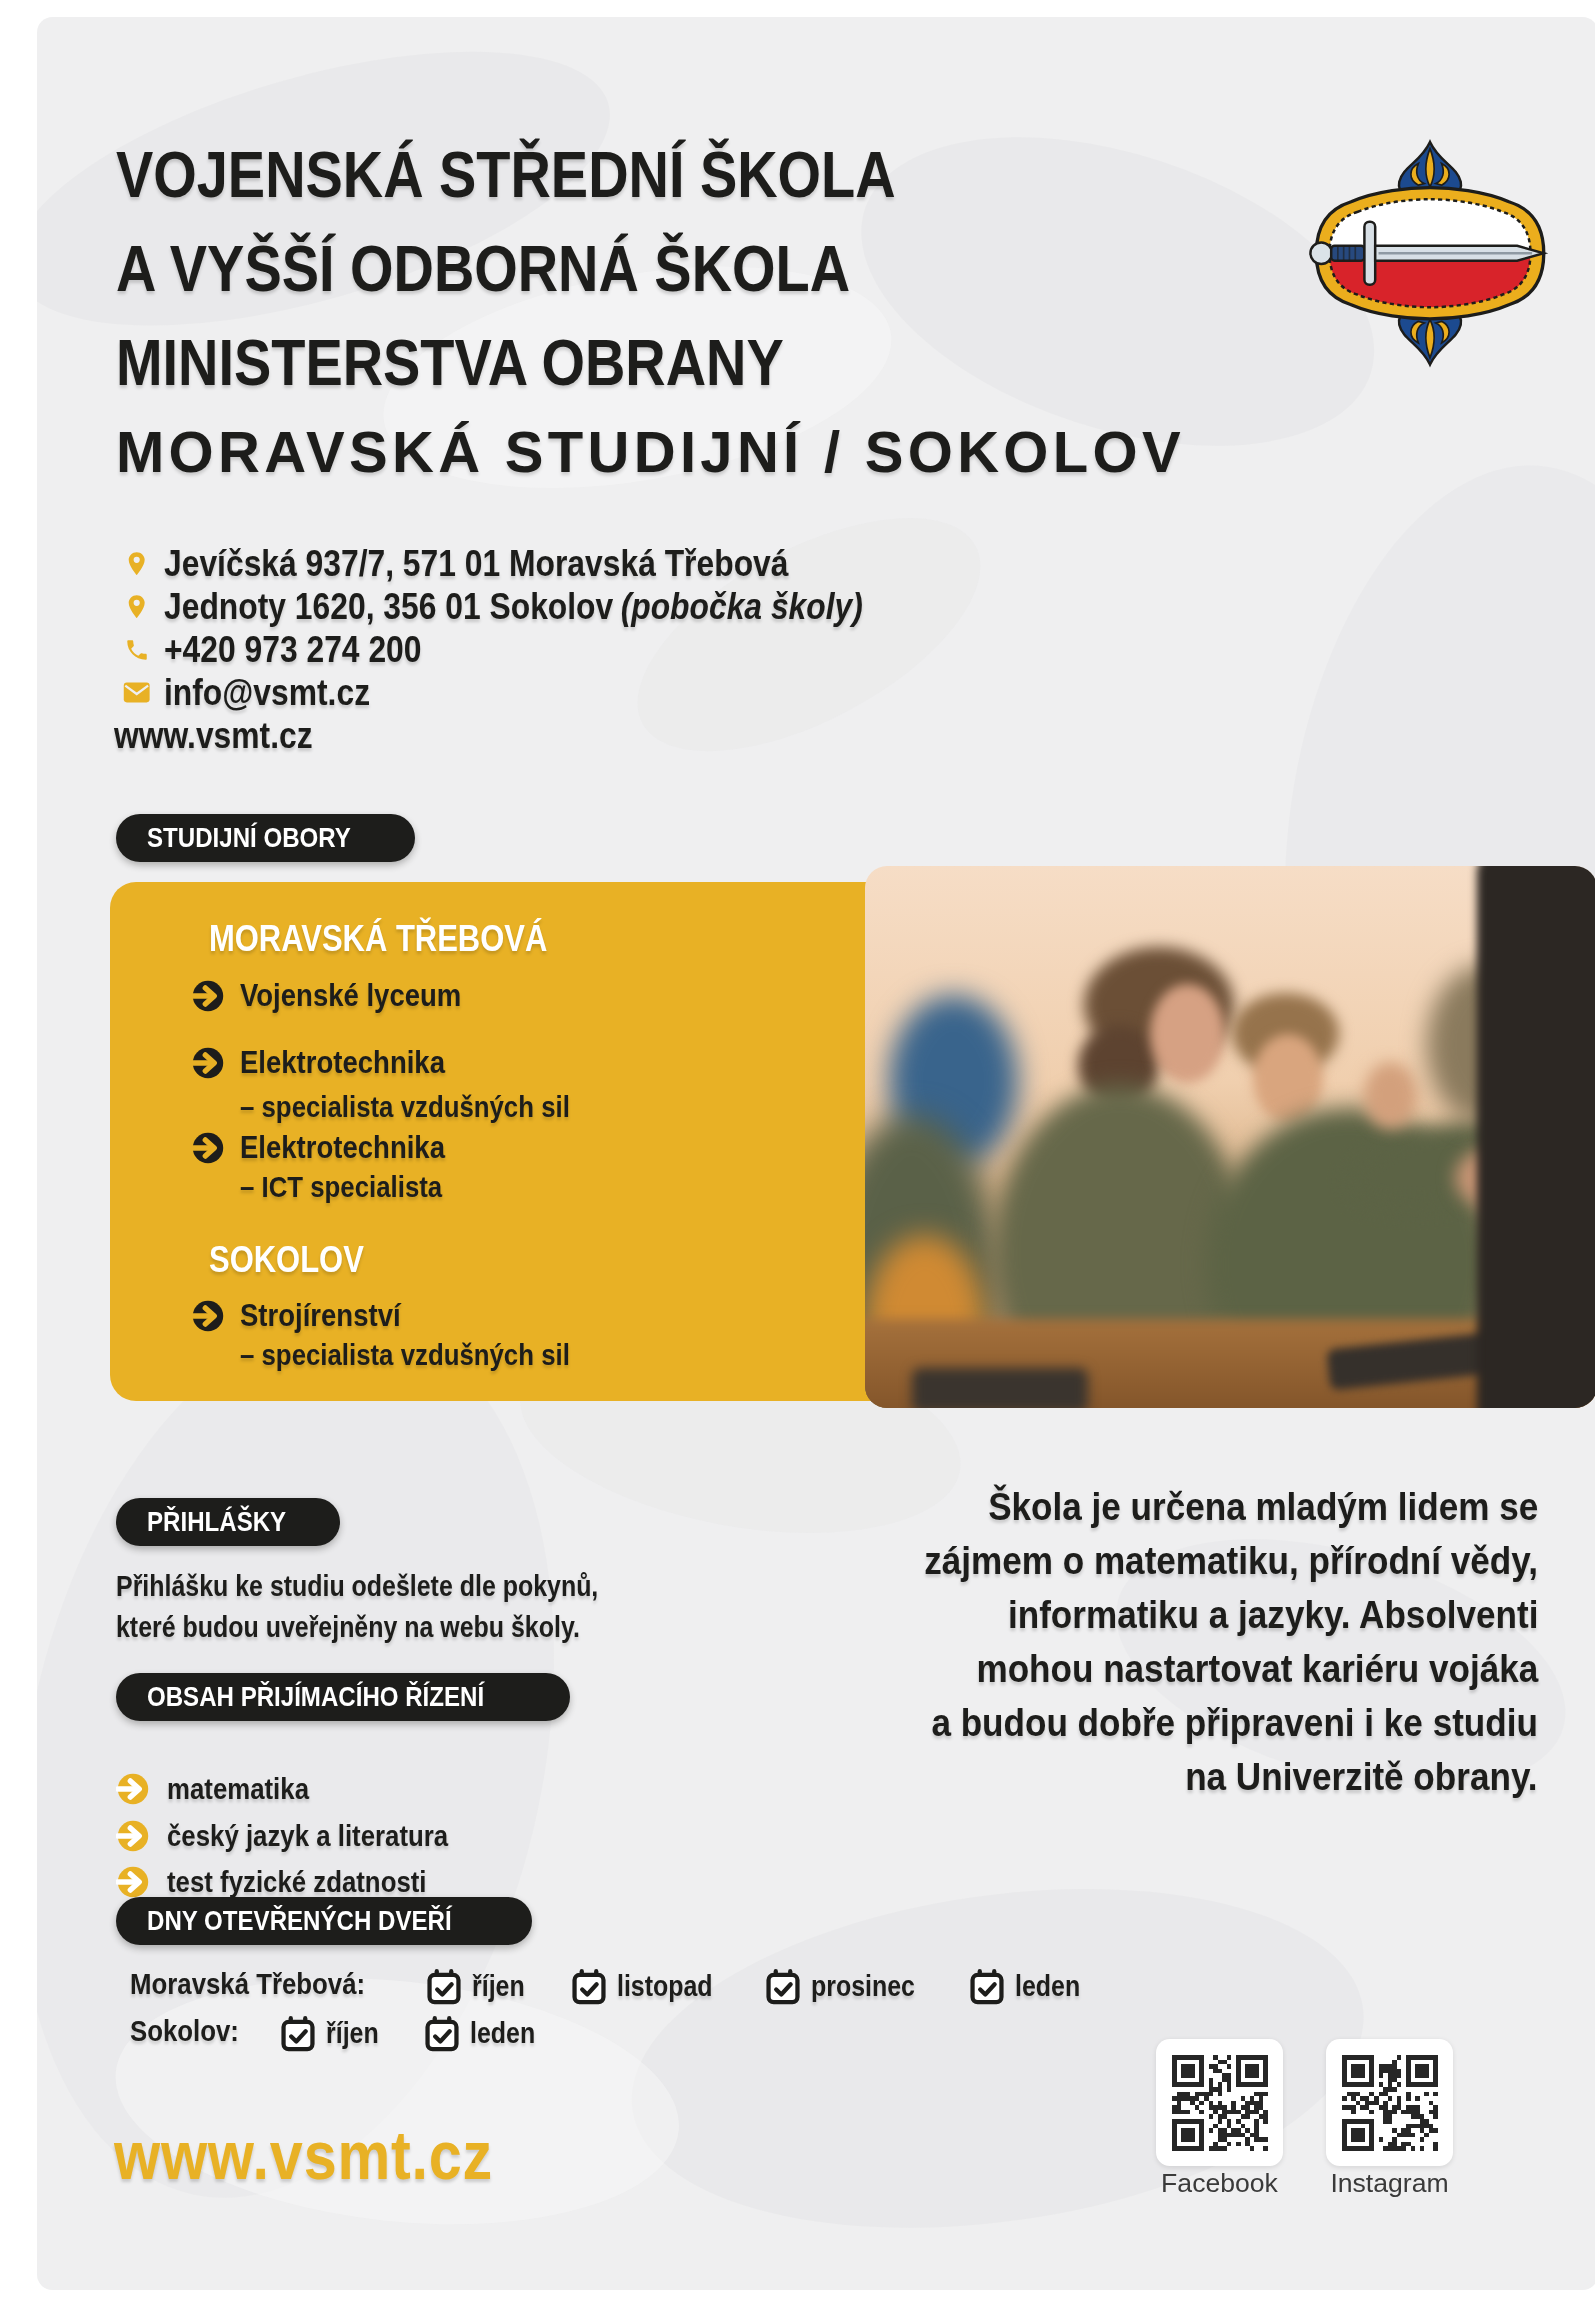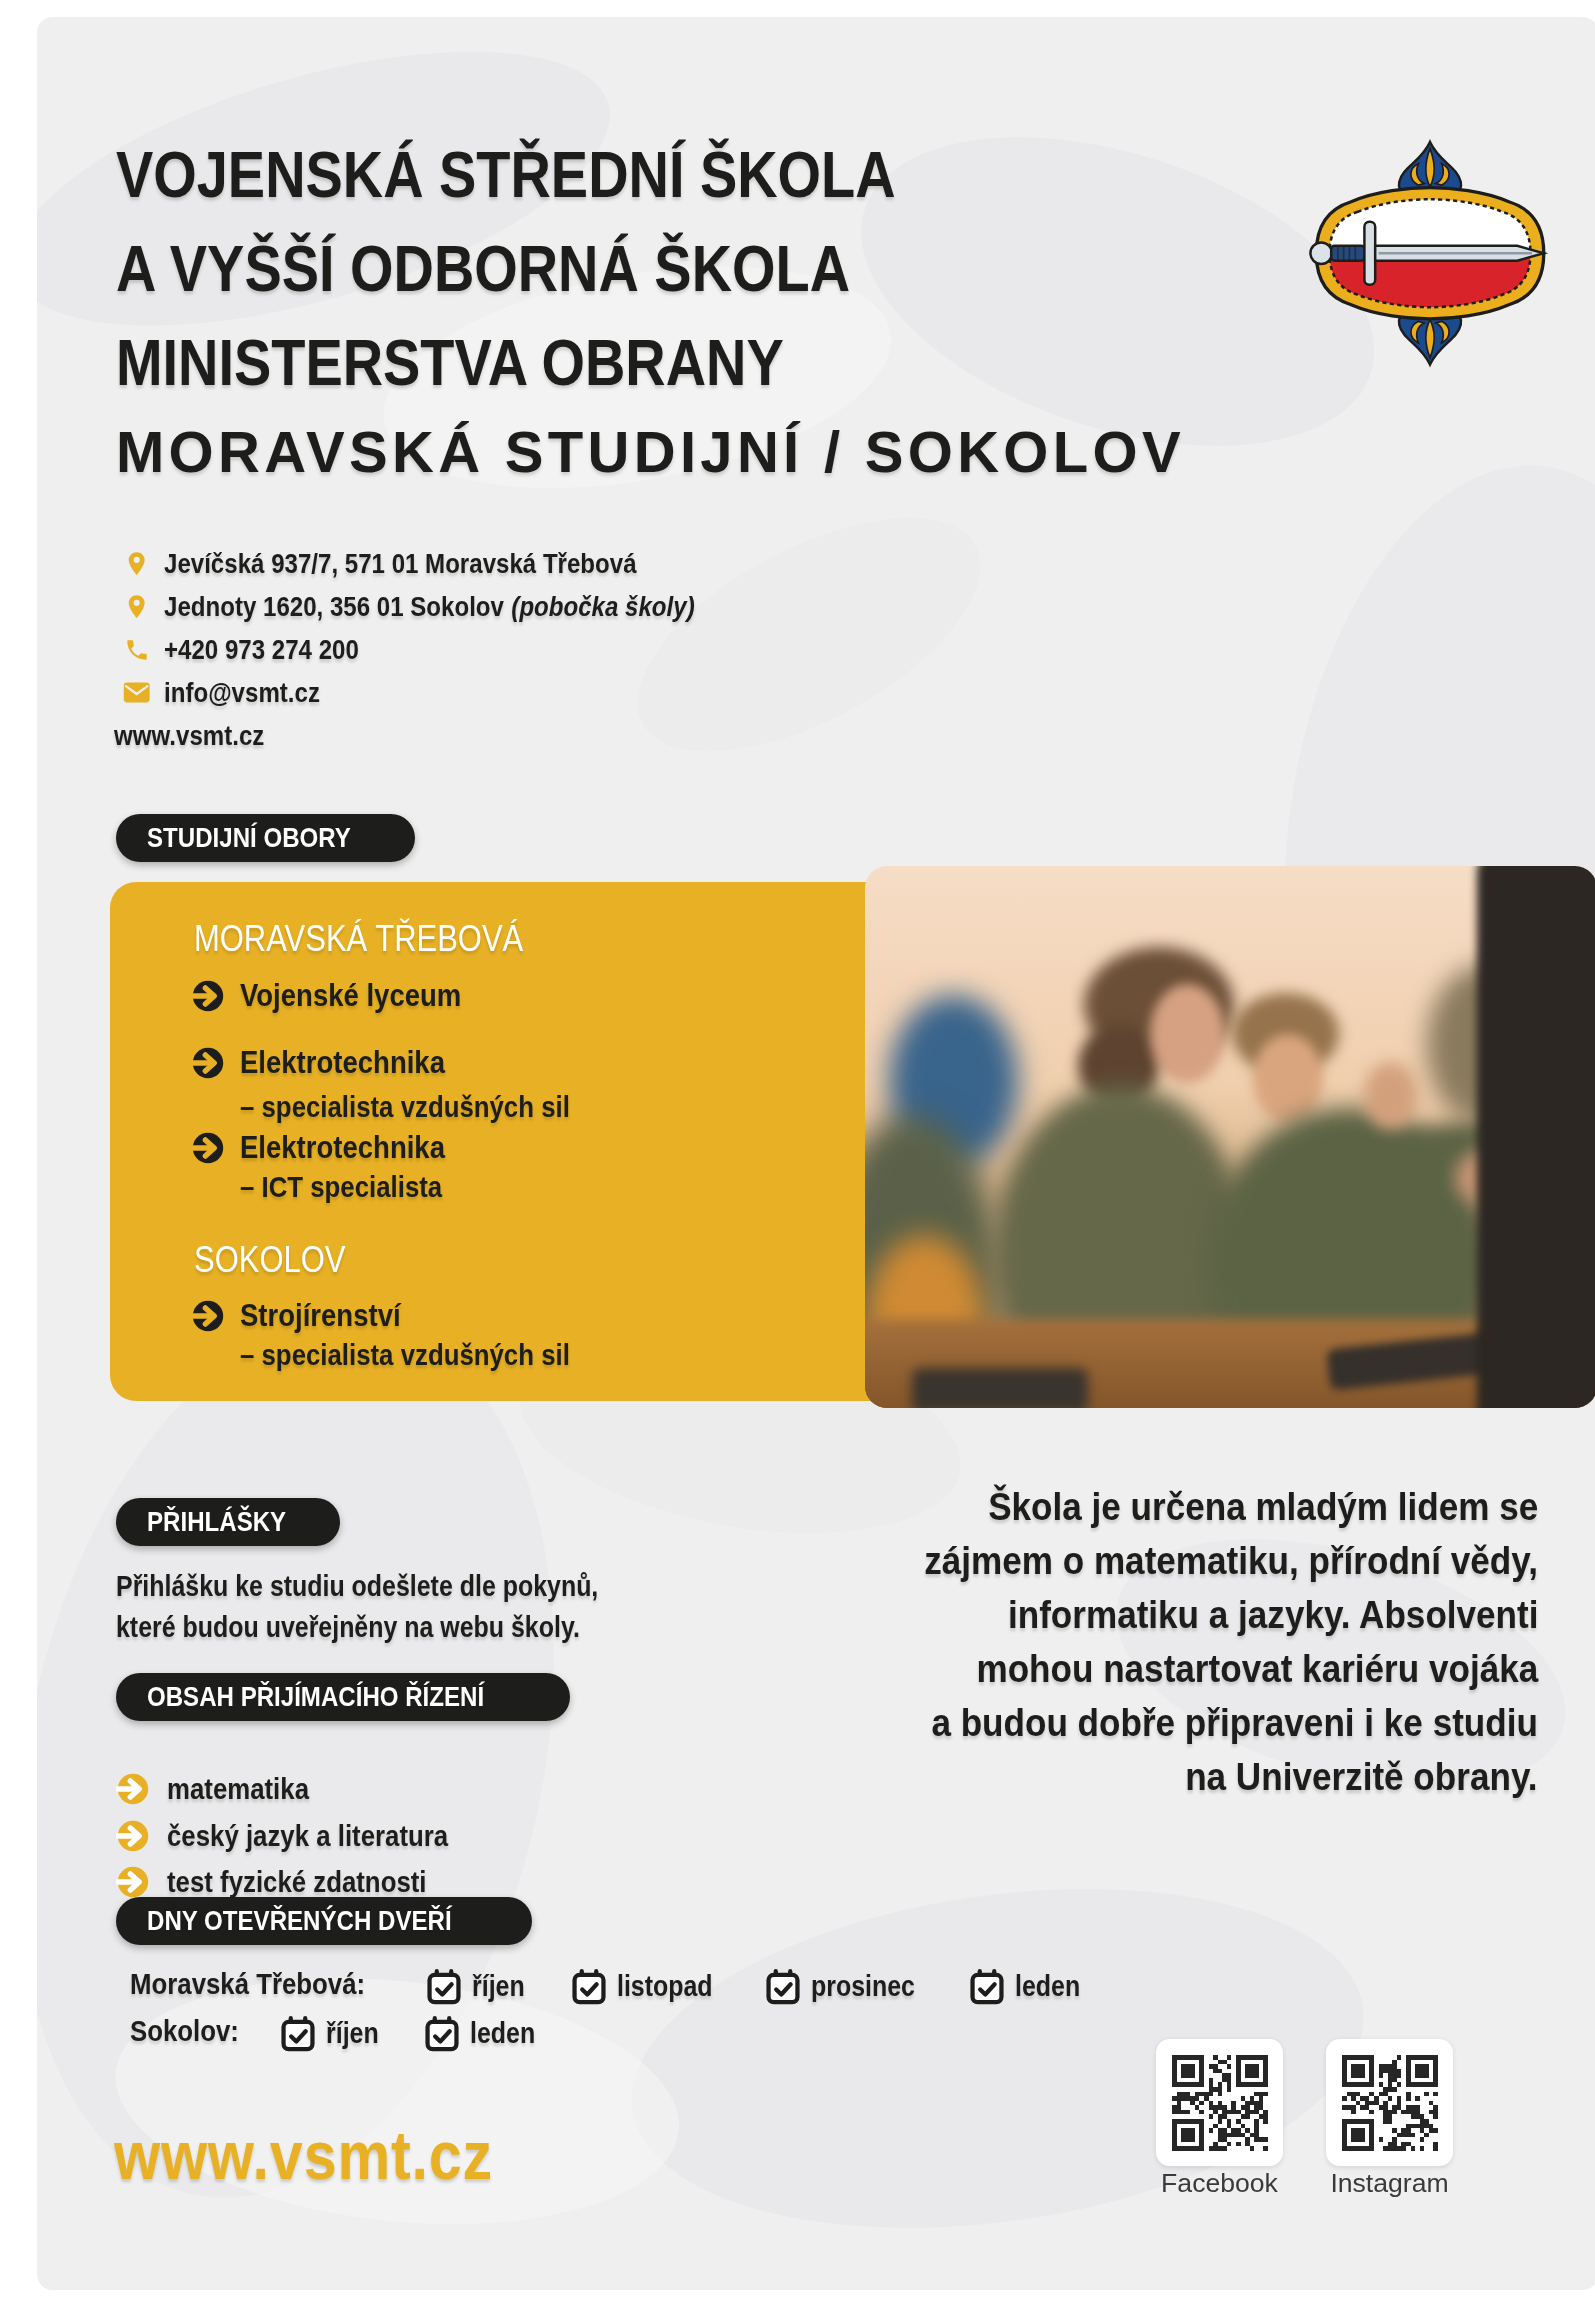--- a/index.html
+++ b/index.html
@@ -18,36 +18,36 @@
 
   
   .emblem{position:absolute;left:1256px;top:120px;width:274px;height:auto}
 
   
   .title{position:absolute;left:79px;top:111px;font-size:65px;font-weight:700;line-height:94px;letter-spacing:0}
   .subtitle{position:absolute;left:79px;top:401px;font-size:58px;font-weight:700;letter-spacing:4.3px;white-space:nowrap}
 
   
   .contacts{position:absolute;left:84px;top:525px}
-  .crow{display:flex;align-items:center;height:43px;font-size:28px;font-weight:700}
+  .crow{display:flex;align-items:center;height:43px;font-size:37px;font-weight:700}
   .cicon{width:31px;height:31px;display:inline-flex;align-items:center;justify-content:center;margin-right:12px;flex:0 0 31px}
   .crow.noicon{margin-left:-6.9px}
   .crow i{font-style:italic;margin-left:8.6px}
 
   
   .badge{
     position:absolute;left:79px;display:inline-flex;align-items:center;
     height:48px;padding:0 31px;background:#1d1d1b;border-radius:24px;
     color:#ffffff;font-size:28px;font-weight:700;box-shadow:0 3.4px 7.7px rgba(29,29,27,.30);
     white-space:nowrap;
   }
 
   
   .ybox{position:absolute;left:73px;top:865px;width:1415px;height:519px;background:#E8B125;border-radius:26px}
-  .yhead{position:absolute;left:84px;height:41px;display:flex;align-items:center;color:#ffffff;font-size:36px;font-weight:400}
+  .yhead{position:absolute;left:99px;height:41px;display:flex;align-items:center;color:#ffffff;font-size:36px;font-weight:700}
   .yitem{position:absolute;left:81px;height:41px;display:flex;align-items:center;font-size:32px;font-weight:700;color:#1d1d1b}
   .yitem .bullet{width:34px;height:34px;margin-right:15.4px;flex:0 0 34px;display:inline-flex}
   .ysub{position:absolute;left:130px;height:38px;display:flex;align-items:center;font-size:30px;font-weight:700;color:#1d1d1b}
 
   
   .photo{position:absolute;left:828px;top:849px;width:732px;height:542px;border-radius:22px;overflow:hidden;
     background:linear-gradient(180deg,#f6ddc6 0%,#f0cfae 40%,#d9b288 62%,#a97f55 100%)}
   .photo .blob{position:absolute;border-radius:50%}
 
   

